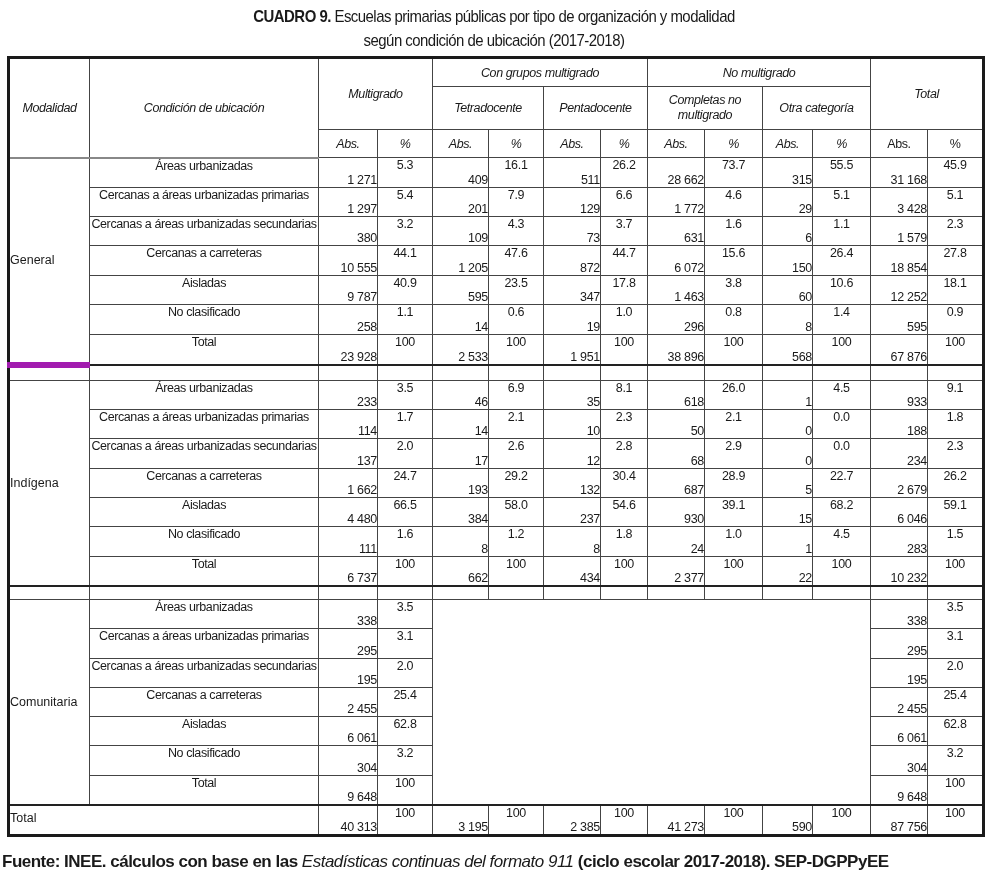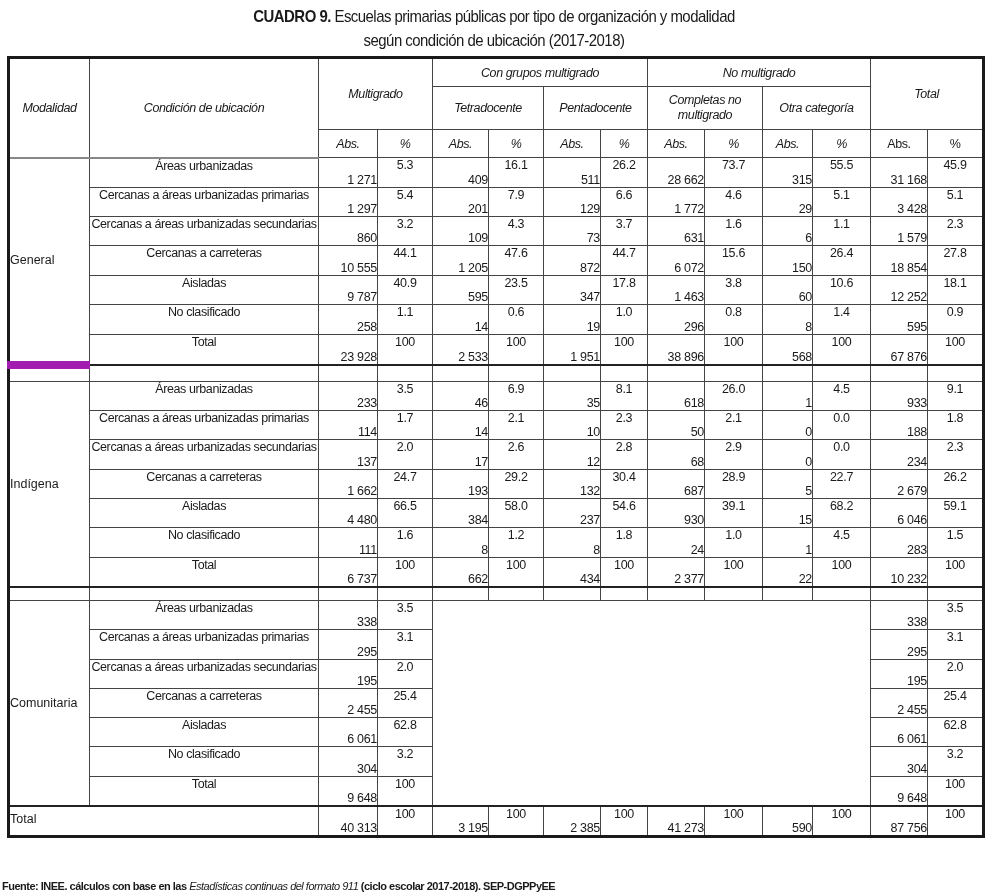--- a/index.html
+++ b/index.html
@@ -23,21 +23,21 @@
   .hdr-bottom th { border-bottom: 2px solid #888; margin-left: 45px; }
 
   td.mod { text-align: left; padding-left: 5px; vertical-align: middle; }
   td.cond { text-align: center; padding-left: 6px; vertical-align: top; padding-top: 4px; letter-spacing: -0.4px; }
   td.abs { text-align: right; padding-right: 6px; vertical-align: bottom; padding-bottom: 3px; letter-spacing: -0.3px; }
   td.pct { text-align: center; vertical-align: top; padding-top: 5px; letter-spacing: -0.3px; }
   tr.sep td { height: 12px; }
   tr.group-end td { border-bottom: 2px solid #222; }
   tr.grand td { border-top: 2px solid #222; }
 
-  .fuente { position: absolute; left: 2px; top: 880px; font-size: 11px; letter-spacing: -0.5px;
+  .fuente { position: absolute; left: 2px; top: 852px; font-size: 17px; letter-spacing: -0.5px;
             font-weight: bold; }
   .fuente i { font-weight: normal; }
 </style>
 </head>
 <body>
 
 <div class="title l1"><b>CUADRO 9.</b> <span>Escuelas primarias públicas por tipo de organización y modalidad</span></div>
 <div class="title l2">según condición de ubicación (2017-2018)</div>
 
 <table class="cuadro">
@@ -83,21 +83,21 @@
       <th>%</th>
       <th>Abs.</th>
       <th>%</th>
       <th class="plain">Abs.</th>
       <th class="plain">%</th>
     </tr>
   </thead>
   <tbody>
 
     <tr style="height:30px">
-      <td rowspan="7" class="mod" style="border-bottom:8px solid #a21caf">General</td>
+      <td rowspan="7" class="mod" style="border-bottom:6px solid #a21caf">General</td>
       <td class="cond">Áreas urbanizadas</td>
       <td class="abs">1 271</td>
         <td class="pct">5.3</td>
       <td class="abs">409</td>
         <td class="pct">16.1</td>
       <td class="abs">511</td>
         <td class="pct">26.2</td>
       <td class="abs">28 662</td>
         <td class="pct">73.7</td>
       <td class="abs">315</td>
@@ -115,21 +115,21 @@
         <td class="pct">6.6</td>
       <td class="abs">1 772</td>
         <td class="pct">4.6</td>
       <td class="abs">29</td>
         <td class="pct">5.1</td>
       <td class="abs">3 428</td>
         <td class="pct">5.1</td>
     </tr>
     <tr style="height:29px">
       <td class="cond">Cercanas a áreas urbanizadas secundarias</td>
-      <td class="abs">860</td>
+      <td class="abs">380</td>
         <td class="pct">3.2</td>
       <td class="abs">109</td>
         <td class="pct">4.3</td>
       <td class="abs">73</td>
         <td class="pct">3.7</td>
       <td class="abs">631</td>
         <td class="pct">1.6</td>
       <td class="abs">6</td>
         <td class="pct">1.1</td>
       <td class="abs">1 579</td>

